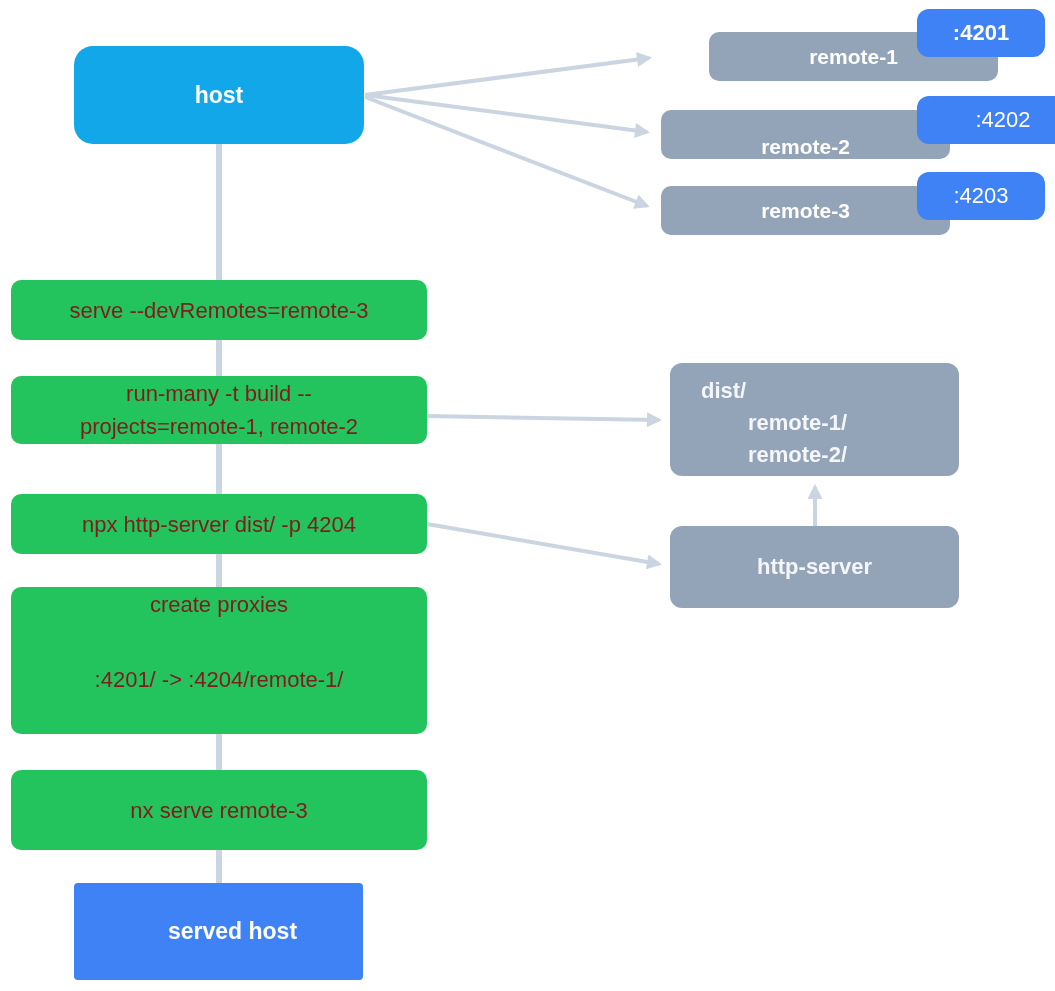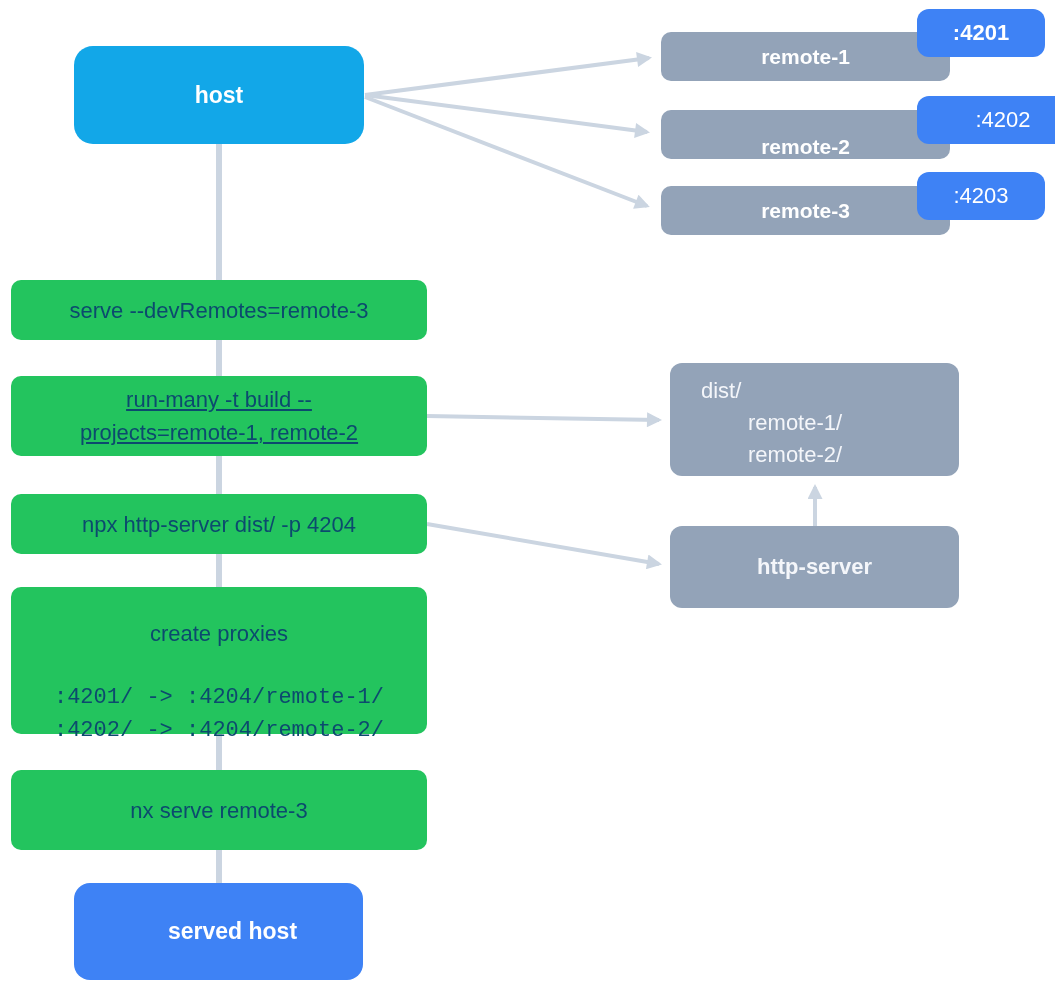--- a/index.html
+++ b/index.html
@@ -31,71 +31,71 @@
     background: #12a7e8;
     border-radius: 19px;
     font-size: 23px; font-weight: 700;
   }
   .remote-box {
     left: 661px; width: 289px; height: 49px;
     background: #93a3b8;
     border-radius: 10px;
     font-size: 21px; font-weight: 700;
   }
-  .remote-1 { top: 32px; }
+  .remote-1 { top: 32px; margin-left: 48px; }
   .remote-2 { top: 110px; justify-content: flex-end; }
   .remote-3 { top: 186px; }
   .port-badge {
     position: absolute;
     left: 917px; width: 128px; height: 48px;
     background: #3e82f5;
     border-radius: 12px;
     display: flex; align-items: center; justify-content: center;
     color: #ffffff; font-size: 22px; font-weight: 400;
     z-index: 2;
   }
   .port-1 { top: 9px; font-weight: bold; }
   .port-2 { top: 96px; padding-left: 22px; }
   .port-3 { top: 172px; }
   .cmd-box {
     left: 11px; width: 416px;
     background: #23c45e;
     border-radius: 10px;
     font-size: 22px; font-weight: 400;
-    color: #0c4a6e;
+    color: #7f1d1d;
     text-align: center;
     line-height: 33px;
   }
   .cmd-serve   { top: 280px; height: 60px; }
-  .cmd-build   { top: 376px; height: 80px; text-decoration: underline; }
+  .cmd-build   { top: 376px; height: 68px; }
   .cmd-http    { top: 494px; height: 60px; }
-  .cmd-proxies { top: 587px; height: 147px; justify-content: flex-start; padding-top: 30px; }
+  .cmd-proxies { top: 587px; height: 147px; justify-content: flex-start; padding-top: 1px; }
   .cmd-nxserve { top: 770px; height: 80px; }
-  .proxy-lines { margin-top: 31px; font-family: Liberation Mono, monospace; }
+  .proxy-lines { margin-top: 42px; }
   .gray-box {
     background: #93a3b8;
     border-radius: 12px;
     color: #f4f6fa;
   }
   .dist-box {
     left: 670px; top: 363px; width: 289px; height: 113px;
     align-items: flex-start;
     padding: 16px 0 10px 31px;
-    font-size: 22px; font-weight: 400;
+    font-size: 22px; font-weight: 700;
     line-height: 32px;
   }
   .dist-children { padding-left: 47px; }
   .http-server-box {
     left: 670px; top: 526px; width: 289px; height: 82px;
     font-size: 22px; font-weight: 700; align-items: center;
   }
   .served-host-box {
     left: 74px; top: 883px; width: 289px; height: 97px;
     background: #3e82f5;
-    border-radius: 16px;
+    border-radius: 4px;
     font-size: 23px; font-weight: 700; padding-left: 28px;
   }
 </style>
 </head>
 <body>
 
 <div class="canvas">
 
   <svg class="layer-lines" width="1055" height="991">
     <defs>
@@ -147,21 +147,20 @@
   </div>
 
   <div class="node cmd-box cmd-http">
     <span>npx http-server dist/ -p 4204</span>
   </div>
 
   <div class="node cmd-box cmd-proxies">
     <span>create proxies</span>
     <div class="proxy-lines">
       <div>:4201/ -&gt; :4204/remote-1/</div>
-      <div>:4202/ -&gt; :4204/remote-2/</div>
     </div>
   </div>
 
   <div class="node cmd-box cmd-nxserve">
     <span>nx serve remote-3</span>
   </div>
 
   <div class="node gray-box dist-box">
     <div>dist/</div>
     <div class="dist-children">remote-1/</div>

